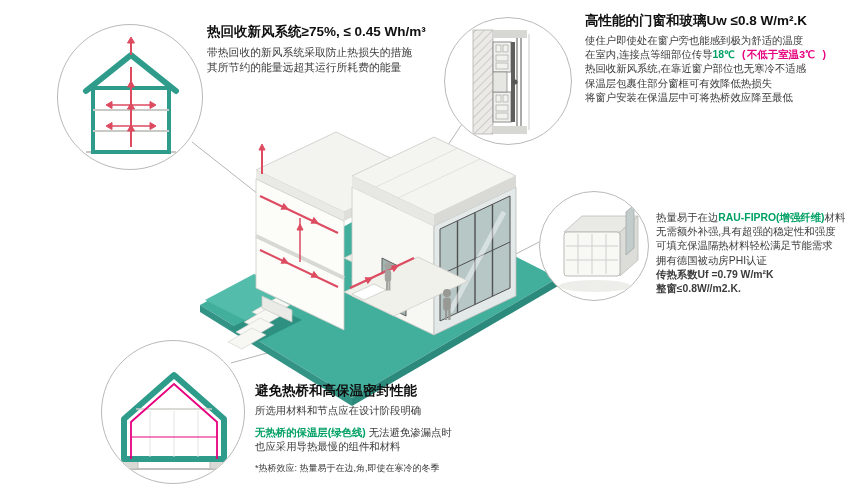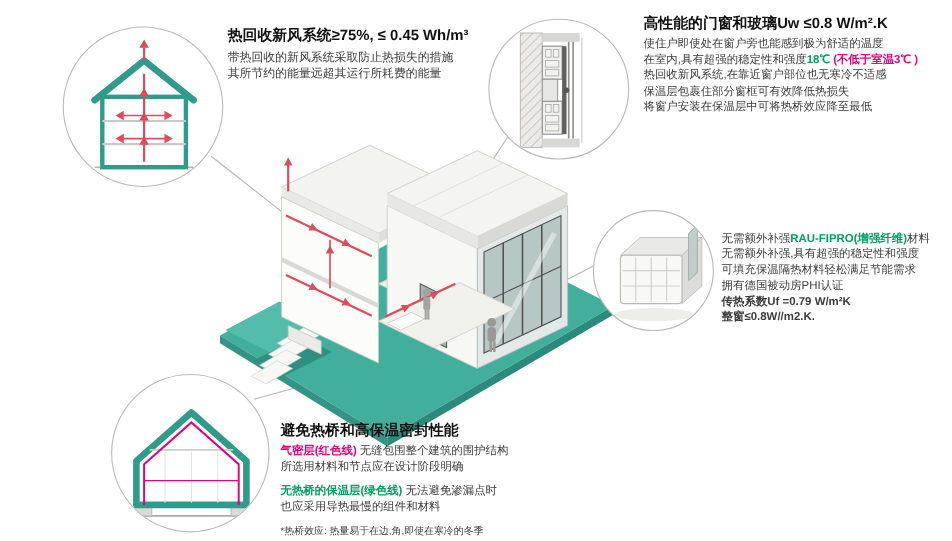--- a/index.html
+++ b/index.html
@@ -6,21 +6,21 @@
   .canvas{position:relative;width:865px;height:492px;background:#fff;overflow:hidden;
           font-family:"Liberation Sans",sans-serif;}
   .scene{position:absolute;left:0;top:0;}
   .callout{position:absolute;border:1px solid #b9b9b6;border-radius:50%;background:#fff;
            overflow:hidden;box-sizing:border-box;}
   .tb{position:absolute;}
   .tb h3{margin:0 0 5px;font-size:13.5px;line-height:16px;color:#101010;font-weight:bold;}
   .tb p{margin:0;font-size:10.8px;line-height:14.6px;color:#3c3c3c;}
   .tb.small p{font-size:10.4px;line-height:14.2px;}
   .green{color:#00a065;}
-  .pink{color:#e6007e;}
+  .pink{color:#e6007e;font-family:Liberation Mono, monospace;}
   .b{font-weight:bold;}
   .gap{margin-top:8px !important;}
   .footnote{font-size:9px !important;line-height:11px !important;margin-top:8px !important;color:#2d2d2d;}
 </style>
 </head>
 <body>
 
 <div class="canvas">
 
   <svg class="scene" width="865" height="492" viewBox="0 0 865 492">
@@ -211,37 +211,36 @@
 
   <div class="tb" style="left:207px;top:24px;width:372px;">
     <h3>热回收新风系统≥75%, ≤ 0.45 Wh/m³</h3>
     <p>带热回收的新风系统采取防止热损失的措施</p>
     <p>其所节约的能量远超其运行所耗费的能量</p>
   </div>
 
   <div class="tb small" style="left:585px;top:13px;width:278px;">
     <h3>高性能的门窗和玻璃Uw ≤0.8 W/m².K</h3>
     <p>使住户即使处在窗户旁也能感到极为舒适的温度</p>
-    <p><span>在室内,具有超强的稳定性和强度</span><span class="green b">18℃</span><span class="pink b"> (不低于室温3℃ )</span></p>
+    <p><span>在室内,连接点等细部位传导</span><span class="green b">18℃</span><span class="pink b"> (不低于室温3℃ )</span></p>
     <p>热回收新风系统,在靠近窗户部位也无寒冷不适感</p>
     <p>保温层包裹住部分窗框可有效降低热损失</p>
     <p>将窗户安装在保温层中可将热桥效应降至最低</p>
   </div>
 
   <div class="tb small" style="left:656px;top:211px;width:208px;">
-    <p><span>无需额外补强</span><span class="green b">RAU-FIPRO(增强纤维)</span><span>材料</span></p>
+    <p><span>热量易于在边</span><span class="green b">RAU-FIPRO(增强纤维)</span><span>材料</span></p>
     <p>无需额外补强,具有超强的稳定性和强度</p>
     <p>可填充保温隔热材料轻松满足节能需求</p>
     <p>拥有德国被动房PHI认证</p>
     <p class="green b">传热系数Uf =0.79 W/m²K</p>
     <p class="green b">整窗≤0.8W//m2.K.</p>
   </div>
 
   <div class="tb small" style="left:255px;top:383px;width:330px;">
     <h3>避免热桥和高保温密封性能</h3>
-    <p><span class="pink b">气密层(红色线)</span><span> 无缝包围整个建筑的围护结构</span></p>
     <p>所选用材料和节点应在设计阶段明确</p>
     <p class="gap"><span class="green b">无热桥的保温层(绿色线)</span><span> 无法避免渗漏点时</span></p>
     <p>也应采用导热最慢的组件和材料</p>
     <p class="footnote">*热桥效应: 热量易于在边,角,即使在寒冷的冬季</p>
   </div>
 
 </div>
 
 </body></html>

